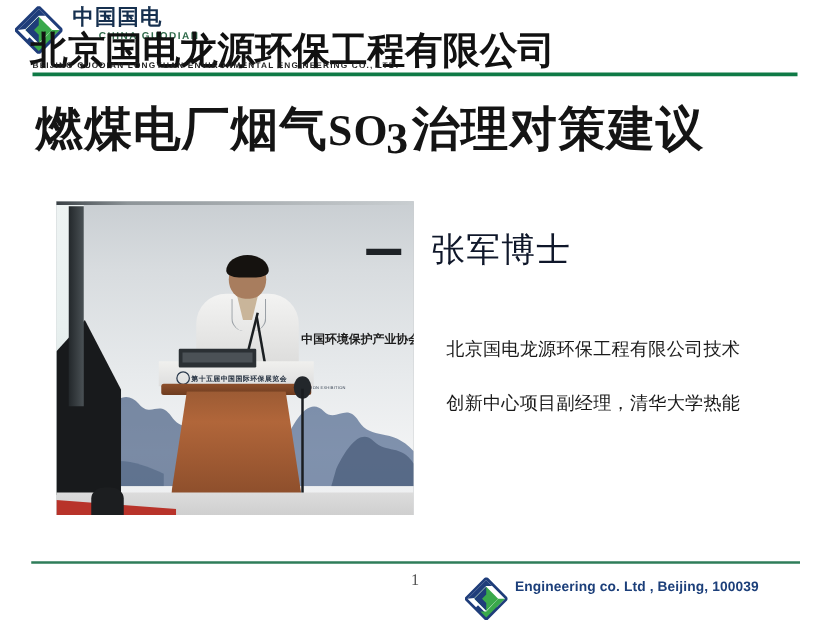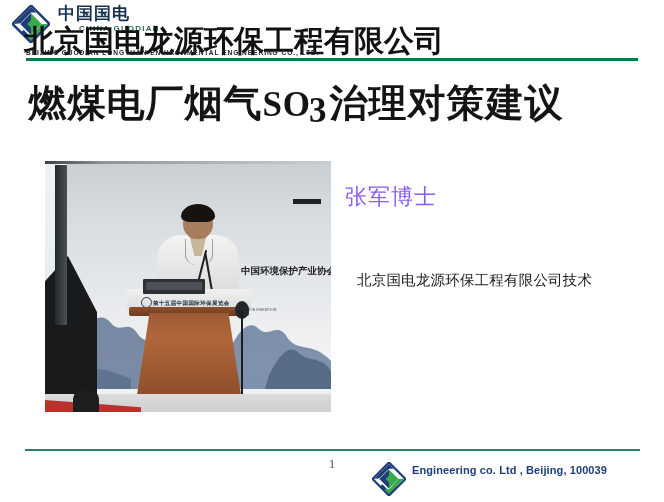--- a/index.html
+++ b/index.html
@@ -276,22 +276,22 @@
     position: absolute; left: 28px; bottom: 0;
     width: 26px; height: 22px;
     background: #1c1e20;
     border-radius: 40% 40% 0 0;
   }
 
   
   .speaker-name {
     position: absolute;
     left: 345px; top: 182px;
-    font-size: 22px;
-    color: #8b5cf6;
+    font-size: 27px;
+    color: #0f172a;
     letter-spacing: 1px;
     white-space: nowrap;
   }
   .speaker-bio {
     position: absolute;
     left: 345px; top: 253px;
     width: 306px;
     font-size: 14.5px;
     line-height: 31px;
     color: #1a1a1a;
@@ -398,20 +398,21 @@
 
   <div class="ph-floor"></div>
   <div class="ph-carpet"></div>
   <div class="ph-darkfig"></div>
 </div>
 
 <div class="speaker-name">张军博士</div>
 
 <div class="speaker-bio">
   <p>北京国电龙源环保工程有限公司技术</p>
+  <p>创新中心项目副经理，清华大学热能</p>
 </div>
 
 <div class="footer-rule"></div>
 <div class="page-number">1</div>
 
 <div class="footer-logo">
   <svg viewBox="0 0 100 100" width="34" height="34" aria-hidden="true">
     <path d="M50 6 L94 50 L50 94 L6 50 Z" fill="none" stroke="#1f3d7a" stroke-width="13"></path>
     <path d="M50 6 L94 50 L74 70 L50 46 L26 70 L6 50 Z" fill="#ffffff"></path>
     <path d="M50 22 L78 50 L50 78 L22 50 Z" fill="#3aa94b"></path>

